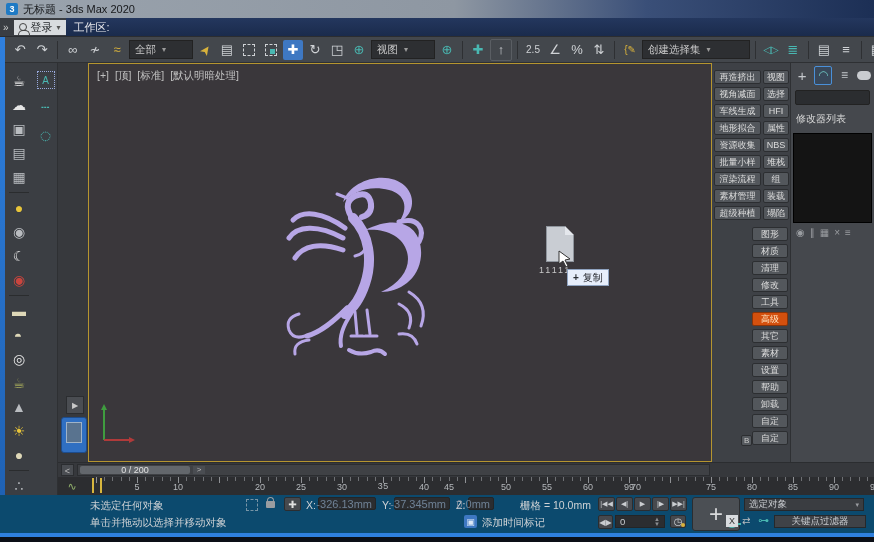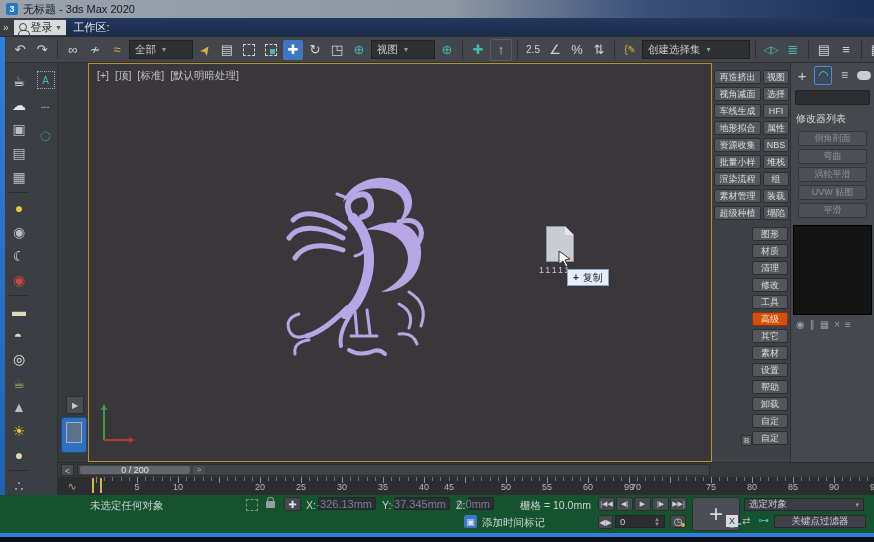--- a/index.html
+++ b/index.html
@@ -123,21 +123,21 @@
   .rulerrow{position:absolute;left:58px;top:477px;width:816px;height:18px;background:#2c2d30;}
   .mini-curve{position:absolute;left:2px;top:2px;width:24px;height:14px;color:#8fae6a;font-size:11px;
     display:flex;align-items:center;justify-content:center;}
   .ruler{position:absolute;left:30px;top:0;width:786px;height:18px;overflow:hidden;}
   .tick{position:absolute;top:0;width:1px;height:4px;background:#6e7074;}
   .tick.major{height:6px;background:#8f9195;}
   .tick-label{position:absolute;top:5px;transform:translateX(-50%);font-size:9px;color:#b5b8bc;}
   .frame-marker{position:absolute;left:4px;top:1px;width:6px;height:15px;
     border-left:2px solid #d7b63e;border-right:2px solid #d7b63e;}
   
-  .statusbar{position:absolute;left:0;top:495px;width:874px;height:38px;background:#14532d;font-size:10.5px;}
+  .statusbar{position:absolute;left:0;top:495px;width:874px;height:38px;background:#0c4a6e;font-size:10.5px;}
   .slabel{position:absolute;color:#cfd2d5;white-space:nowrap;}
   .sfield{position:absolute;height:13px;background:#2b2d30;border:1px solid #232527;color:#6f8296;
     font-size:11px;display:flex;align-items:center;justify-content:flex-end;padding:0 3px;
     box-sizing:border-box;border-radius:2px;}
   .sbtn{position:absolute;height:14px;background:#46494e;border:1px solid #2b2d30;color:#c9ccd0;
     font-size:8px;display:flex;align-items:center;justify-content:center;border-radius:2px;box-sizing:border-box;}
   .playgroup{position:absolute;left:598px;top:2px;display:flex;gap:1px;}
   .playgroup .pb{width:17px;height:14px;background:#46494e;border:1px solid #2b2d30;color:#c9ccd0;
     font-size:7px;display:flex;align-items:center;justify-content:center;border-radius:2px;box-sizing:border-box;}
   .lockico{position:absolute;left:266px;top:6px;width:9px;height:7px;background:#9a9da1;border-radius:1px;}
@@ -407,28 +407,20 @@
 
   <div class="cmd">
     <div class="cmd-tabs">
       <span class="ctab" style="font-size:15px">+</span>
       <span class="ctab active">◠</span>
       <span class="ctab">≡</span>
       <span class="ctab pill"></span>
     </div>
     <div class="cmd-name"></div>
     <div class="cmd-modlist">修改器列表</div>
-    <div class="cmd-presets">
-
-    <span class="cpre">倒角剖面</span>
-        <span class="cpre">弯曲</span>
-        <span class="cpre">涡轮平滑</span>
-        <span class="cpre">UVW 贴图</span>
-        <span class="cpre">平滑</span>
-      </div>
     <div class="cmd-stack"></div>
     <div class="cmd-stackbar">
 
     <span>◉</span>
         <span>∥</span>
         <span>▦</span>
         <span>×</span>
         <span>≡</span>
       </div>
   </div>
@@ -480,21 +472,21 @@
         <div class="tick" style="left: 229.4px;"></div>
         <div class="tick" style="left: 237.6px;"></div>
         <div class="tick" style="left: 245.8px;"></div>
         <div class="tick major" style="left: 254px;"></div>
         <span class="tick-label" style="left: 254px;">30</span>
         <div class="tick" style="left: 262.2px;"></div>
         <div class="tick" style="left: 270.4px;"></div>
         <div class="tick" style="left: 278.6px;"></div>
         <div class="tick" style="left: 286.8px;"></div>
         <div class="tick major" style="left: 295px;"></div>
-        <span class="tick-label" style="left: 295px;">35</span>
+        <span class="tick-label" style="left: 295px; font-family: Liberation Mono, monospace;">35</span>
         <div class="tick" style="left: 303.2px;"></div>
         <div class="tick" style="left: 311.4px;"></div>
         <div class="tick" style="left: 319.6px;"></div>
         <div class="tick" style="left: 327.8px;"></div>
         <div class="tick major" style="left: 336px;"></div>
         <span class="tick-label" style="left: 336px;">40</span>
         <div class="tick" style="left: 344.2px;"></div>
         <div class="tick" style="left: 352.4px;"></div>
         <div class="tick" style="left: 360.6px;"></div>
         <div class="tick" style="left: 368.8px;"></div>
@@ -577,20 +569,21 @@
 
     <div class="playgroup">
 
     <span class="pb">|◀◀</span>
         <span class="pb">◀|</span>
         <span class="pb">▶</span>
         <span class="pb">|▶</span>
         <span class="pb">▶▶|</span>
       </div>
 
+    <span class="slabel" style="left:90px;top:21px">单击并拖动以选择并移动对象</span>
     <span class="timetag">▣</span>
     <span class="slabel" style="left:482px;top:21px">添加时间标记</span>
 
     <span class="sbtn" style="left:598px;top:20px;width:15px">◀▶</span>
     <div class="framefield">
       <span>0</span>
       <span class="spin"><span>▲</span><br><span>▼</span></span>
     </div>
     <span class="sbtn keyclock" style="left:670px;top:20px;width:16px;font-size:10px">
         <span>◷</span>

